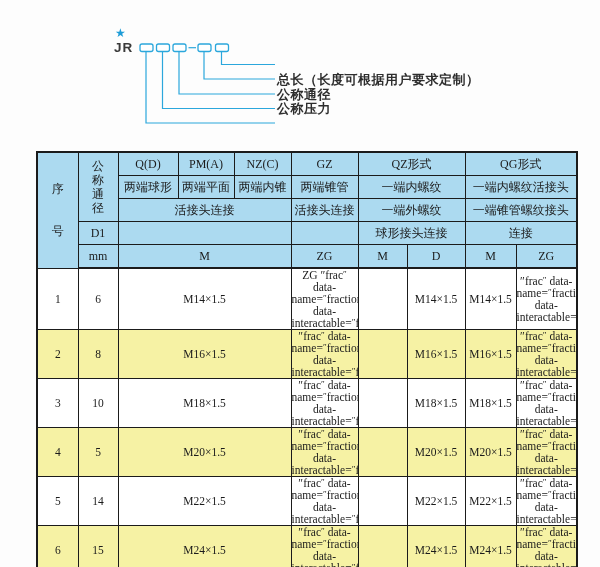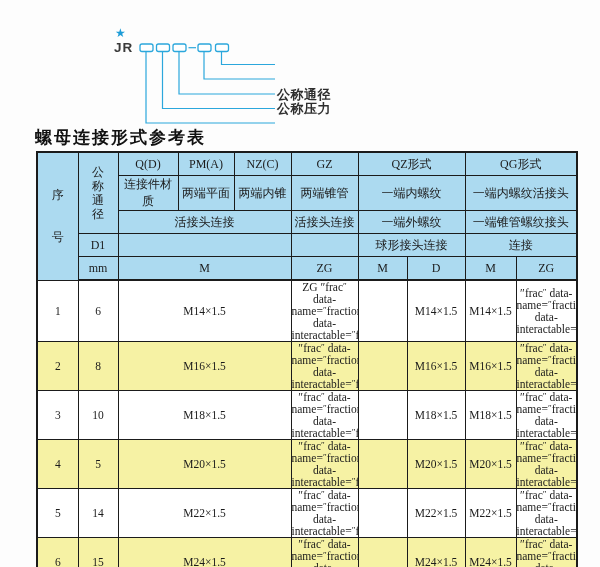--- a/index.html
+++ b/index.html
@@ -53,25 +53,25 @@
         <line x1="188.5" y1="47.7" x2="196" y2="47.7"></line>
         <polyline points="146,51.5 146,123 275,123"></polyline>
         <polyline points="162.5,51.5 162.5,108.5 275,108.5"></polyline>
         <polyline points="179,51.5 179,94 275,94"></polyline>
         <polyline points="204,51.5 204,79 275,79"></polyline>
         <polyline points="221.5,51.5 221.5,64.5 275,64.5"></polyline>
       </g>
     </svg>
     <span class="star">★</span>
     <span class="jr">JR</span>
+    <span class="dg-label" style="top:71.5px">总长（长度可根据用户要求定制）</span>
     <span class="dg-label" style="top:86.5px">公称通径</span>
     <span class="dg-label" style="top:101px">公称压力</span>
   </div>
 
-  <h2 class="tbl-title">螺母连接形式参考表</h2>
 
   <table class="ref">
     <colgroup>
       <col style="width:41px">
         <col style="width:40px">
       <col style="width:60px">
         <col style="width:56px">
         <col style="width:57px">
       <col style="width:67px">
       <col style="width:49px">
@@ -88,21 +88,21 @@
             <div class="vt">公称通径</div>
           </td>
         <td>Q(D)</td>
         <td>PM(A)</td>
         <td>NZ(C)</td>
         <td class="sec">GZ</td>
         <td class="sec" colspan="2">QZ形式</td>
         <td class="sec" colspan="2">QG形式</td>
       </tr>
       <tr>
-        <td>连接件材质</td>
+        <td>两端球形</td>
         <td>两端平面</td>
         <td>两端内锥</td>
         <td class="sec">两端锥管</td>
         <td class="sec" colspan="2">一端内螺纹</td>
         <td class="sec" colspan="2">一端内螺纹活接头</td>
       </tr>
       <tr>
         <td colspan="3">活接头连接</td>
         <td class="sec">活接头连接</td>
         <td class="sec" colspan="2">一端外螺纹</td>

